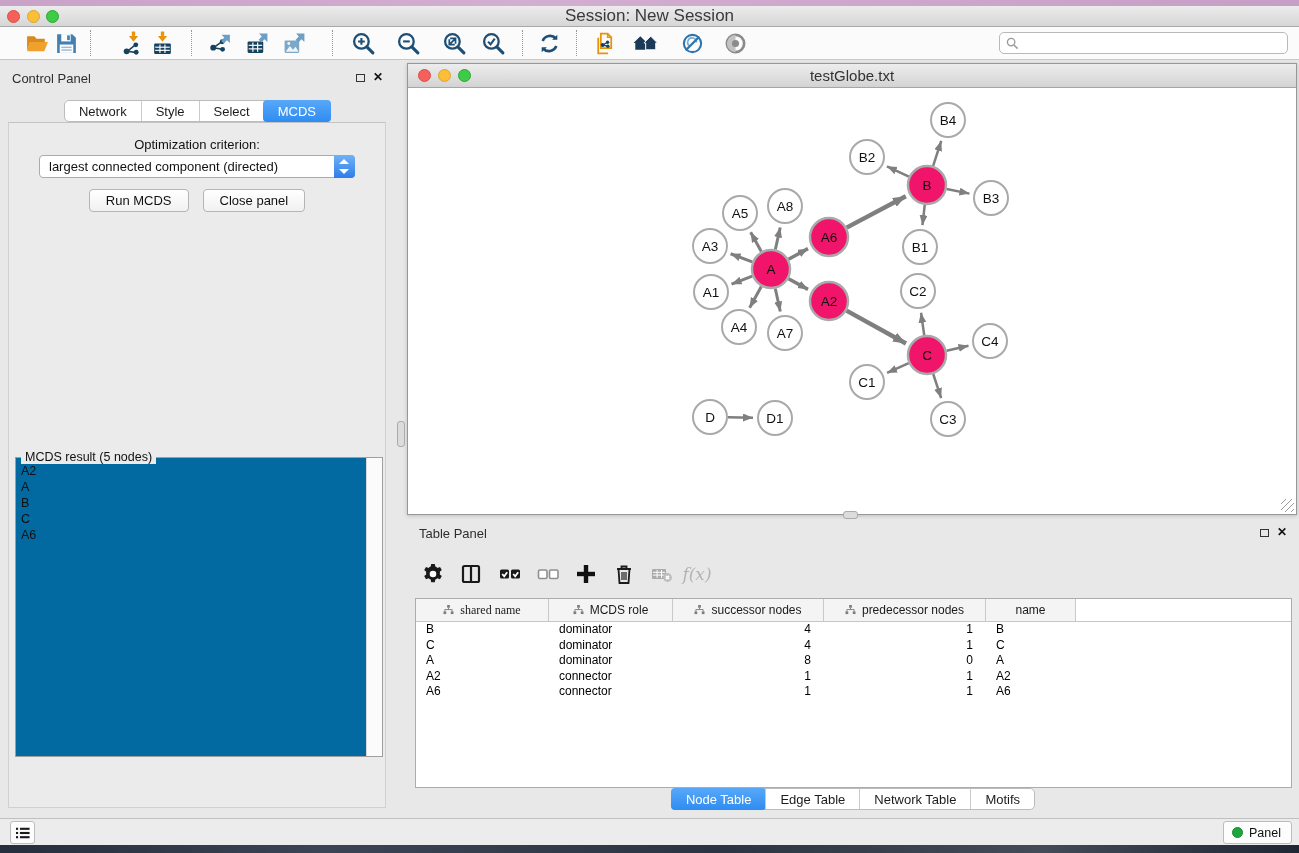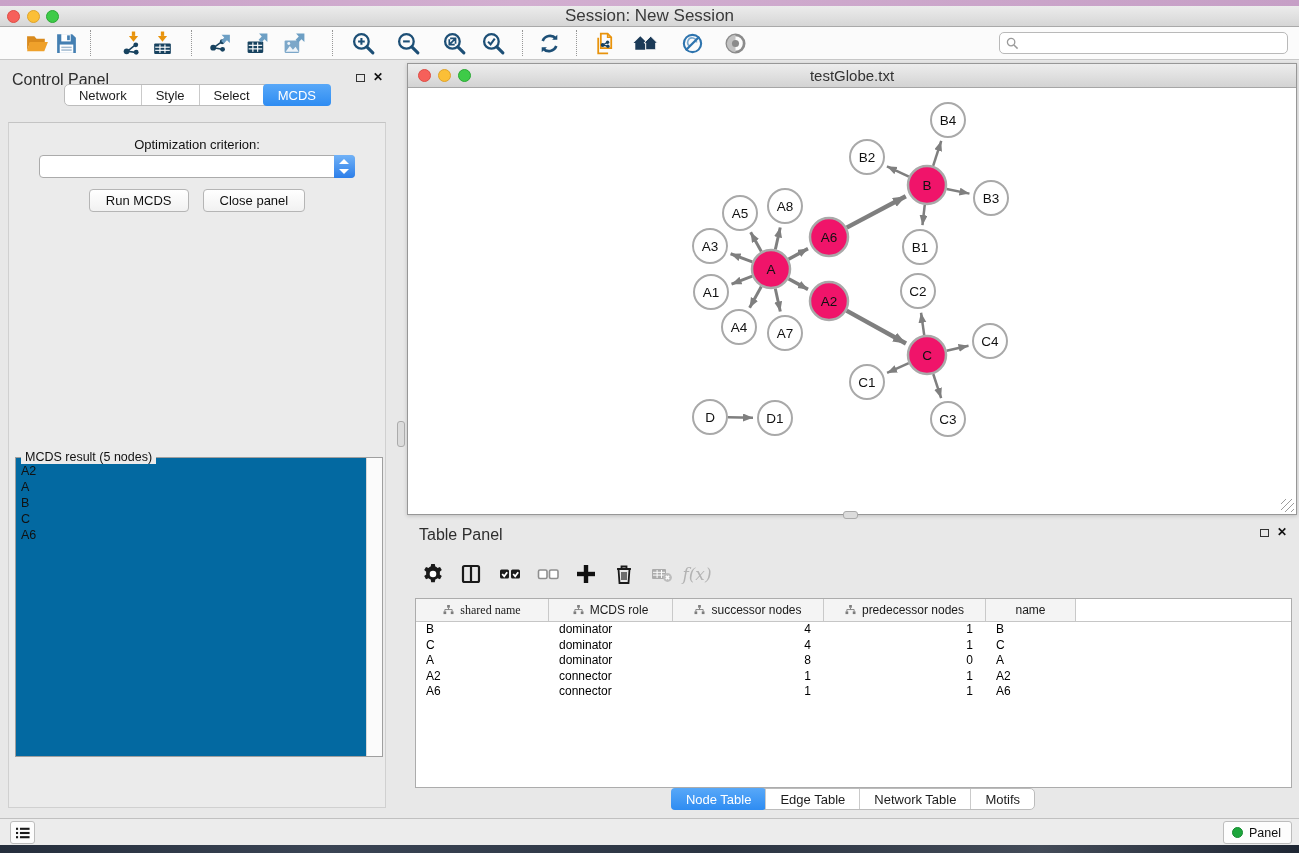--- a/index.html
+++ b/index.html
@@ -26,21 +26,21 @@
   .tb-btn svg { width:25px; height:25px; }
   .tb-sep { position:absolute; top:3px; height:26px; width:0; border-left:1px dotted #979797; }
   .searchbox { position:absolute; left:999px; top:5px; width:289px; height:22px;
     background:#fff; border:1px solid #b9b9b9; border-radius:5px; }
   .searchbox svg { position:absolute; left:6px; top:4px; width:13px; height:13px; }
   .searchbox input { position:absolute; left:24px; top:1px; width:258px; height:18px;
     border:none; outline:none; font-size:12px; background:transparent; }
 
   
   .control-panel { position:absolute; left:0; top:60px; width:395px; height:758px; }
-  .panel-title { position:absolute; left:12px; top:11px; font-size:16px; color:#2e2e2e; }
+  .panel-title { position:absolute; left:12px; top:11px; font-size:13px; color:#2e2e2e; }
   .float-ico { position:absolute; top:14px; width:9px; height:8px; border:1.4px solid #333; background:transparent; }
   .close-ico { position:absolute; top:10px; font-size:12px; font-weight:bold; color:#111; line-height:14px; }
   .cp-float { right:30px; } .cp-close { right:12px; }
 
   .seg-wrap { position:absolute; left:0; width:100%; display:flex; justify-content:center; }
   .seg { display:inline-flex; background:#fff; border:1px solid #bcbcbc; border-radius:5px;
     height:22px; font-size:13px; }
   .seg-tab { padding:0 14px; line-height:21px; color:#1c1c1c; border-left:1px solid #cacaca; white-space:nowrap; }
   .seg-tab:first-child { border-left:none; }
   .seg-tab.active { background:linear-gradient(#58a8f8,#2e8cf2); color:#fff; border-radius:4px;
@@ -294,31 +294,32 @@
           <path d="M12 3.7 a8.3 8.3 0 0 0 0 16.6 Z" fill="#c2c2c2"></path>
           <circle cx="12" cy="12" r="3.4" fill="#8b8b8b"></circle>
         </svg>
       </button>
     </div>
 
   <div class="control-panel">
     <div class="panel-title">Control Panel</div>
     <span class="float-ico cp-float"></span>
     <span class="close-ico cp-close">✕</span>
-    <div class="seg-wrap" style="top:24px;">
+    <div class="seg-wrap" style="top:40px;">
       <div class="seg" id="cp-tabs">
           <div class="seg-tab">Network</div>
           <div class="seg-tab">Style</div>
           <div class="seg-tab">Select</div>
           <div class="seg-tab active">MCDS</div>
         </div>
     </div>
     <div class="cp-content">
       <div class="opt-label">Optimization criterion:</div>
       <div class="selectbox">
+        <span class="val">largest connected component (directed)</span>
         <span class="stepper">
             <span class="up"></span>
             <span class="dn"></span>
           </span>
       </div>
       <div class="btn-row">
         <button class="push-btn">Run MCDS</button>
         <button class="push-btn">Close panel</button>
       </div>
       <div class="groupbox">

